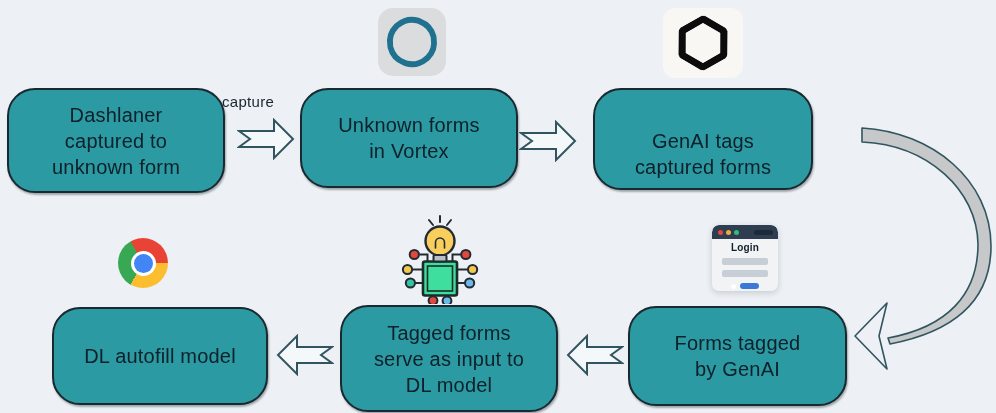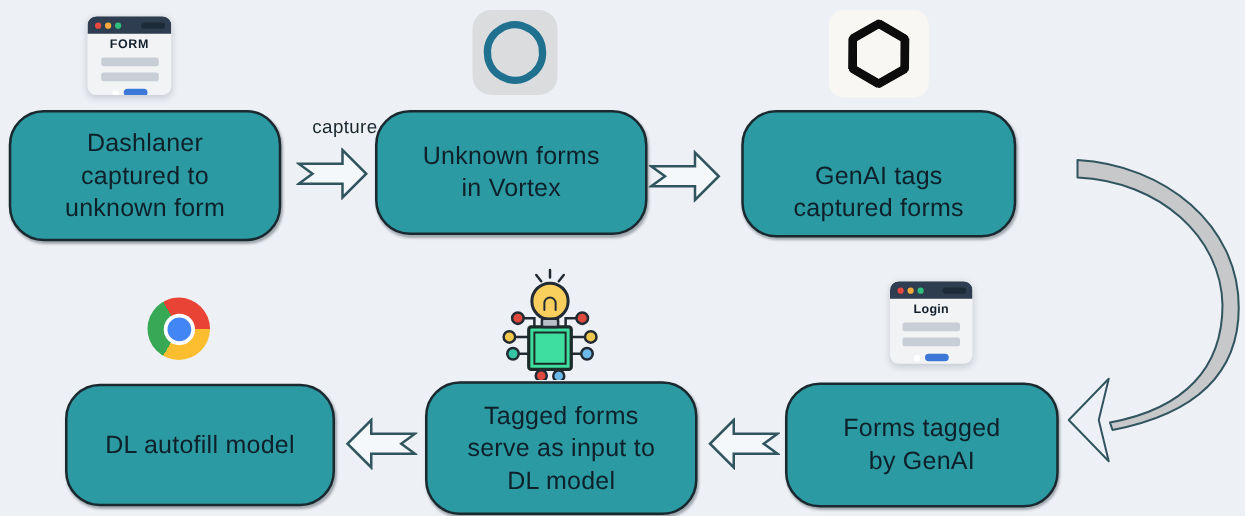--- a/index.html
+++ b/index.html
@@ -15,21 +15,21 @@
   html,body{margin:0;padding:0;}
   body{font-family:"Liberation Sans",sans-serif;background:#fff;}
   .canvas{position:relative;width:996px;height:413px;background:var(--bg);overflow:hidden;}
 
   .step-box{position:absolute;background:var(--box-fill);border:2px solid var(--box-border);
     border-radius:28px;display:flex;align-items:center;justify-content:center;text-align:center;
     box-shadow:1px 2px 2px rgba(15,30,40,.35);box-sizing:border-box;}
   .step-box span{display:block;font-size:20px;font-weight:500;line-height:1.3;
     letter-spacing:.2px;color:var(--box-text);}
 
-  .flow-label{position:absolute;text-align:right;font-size:15px;font-weight:500;
+  .flow-label{position:absolute;text-align:left;font-size:15px;font-weight:500;
     color:var(--label-text);letter-spacing:.3px;}
 
   .arrow-svg{position:absolute;}
   .arrow-svg polygon{fill:var(--arrow-fill);stroke:var(--arrow-stroke);stroke-width:2;}
   .arrow-left{transform:scaleX(-1);}
 
   .loop-svg{position:absolute;}
   .loop-band{fill:var(--curve-fill);stroke:var(--arrow-stroke);stroke-width:1.6;stroke-linejoin:round;}
   .loop-head{fill:var(--bg);stroke:var(--arrow-stroke);stroke-width:1.6;stroke-linejoin:round;}
 
@@ -107,35 +107,20 @@
   </svg>
   <svg class="arrow-svg arrow-left" style="left:276px;top:334px;" width="58" height="42" viewBox="0 0 58 42">
     <polygon points="2,13 37,13 37,2 56,21 37,40 37,29 2,29 13,21"></polygon>
   </svg>
 
   <svg class="loop-svg" style="left:845px;top:118px;" width="151" height="256" viewBox="845 118 151 256">
     <path class="loop-band" d="M 862,128 C 932,132 991,180 991,246 C 991,302 952,332 890,344 L 888,338 C 948,327 978,294 978,244 C 977,190 928,145 862,142 Z"></path>
     <path class="loop-head" d="M 855,336 L 887,303 L 879,336 L 887,369 Z"></path>
   </svg>
 
-  <div class="window" style="left:70px;top:13px;width:67px;height:63px;">
-    <div class="win-header">
-      <div class="win-dot red"></div>
-      <div class="win-dot yellow"></div>
-      <div class="win-dot green"></div>
-      <div class="win-pill"></div>
-    </div>
-    <div class="win-title">FORM</div>
-    <div class="win-bar"></div>
-    <div class="win-bar"></div>
-    <div class="win-footer">
-      <div class="win-fdot"></div>
-      <div class="win-fpill"></div>
-    </div>
-  </div>
 
   <div class="vortex-tile" style="left:378px;top:8px;">
     <svg width="58" height="58" viewBox="-29 -29 58 58">
       <g>
         <path d="M 21.5,-5.5 A 22,22 0 0 0 8,-20.5"></path>
         <path d="M 21.5,-5.5 A 22,22 0 0 0 8,-20.5" transform="rotate(60)"></path>
         <path d="M 21.5,-5.5 A 22,22 0 0 0 8,-20.5" transform="rotate(120)"></path>
         <path d="M 21.5,-5.5 A 22,22 0 0 0 8,-20.5" transform="rotate(180)"></path>
         <path d="M 21.5,-5.5 A 22,22 0 0 0 8,-20.5" transform="rotate(240)"></path>
         <path d="M 21.5,-5.5 A 22,22 0 0 0 8,-20.5" transform="rotate(300)"></path>

